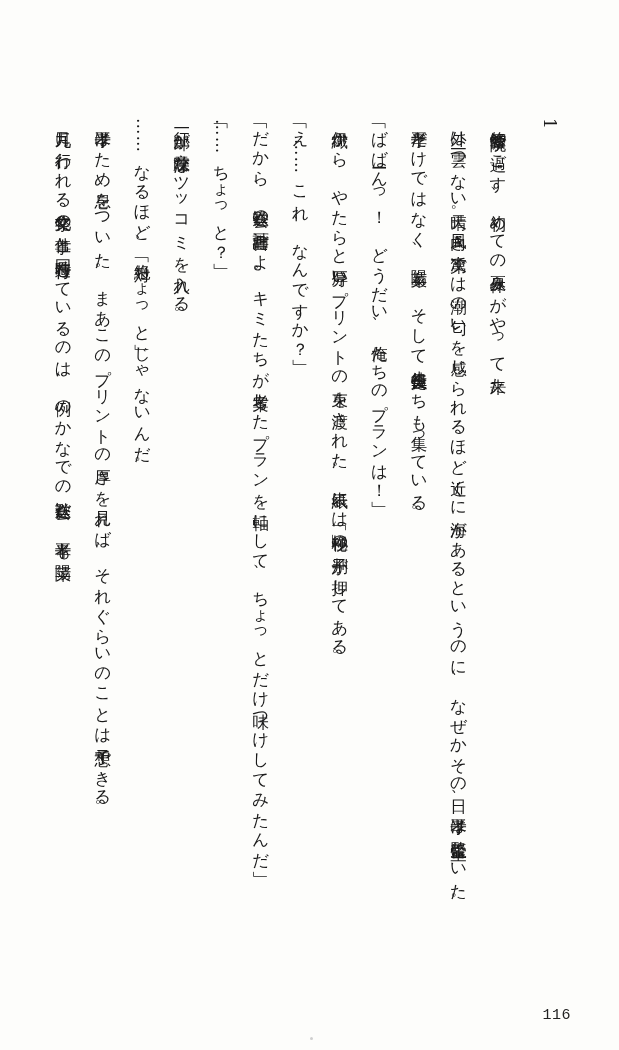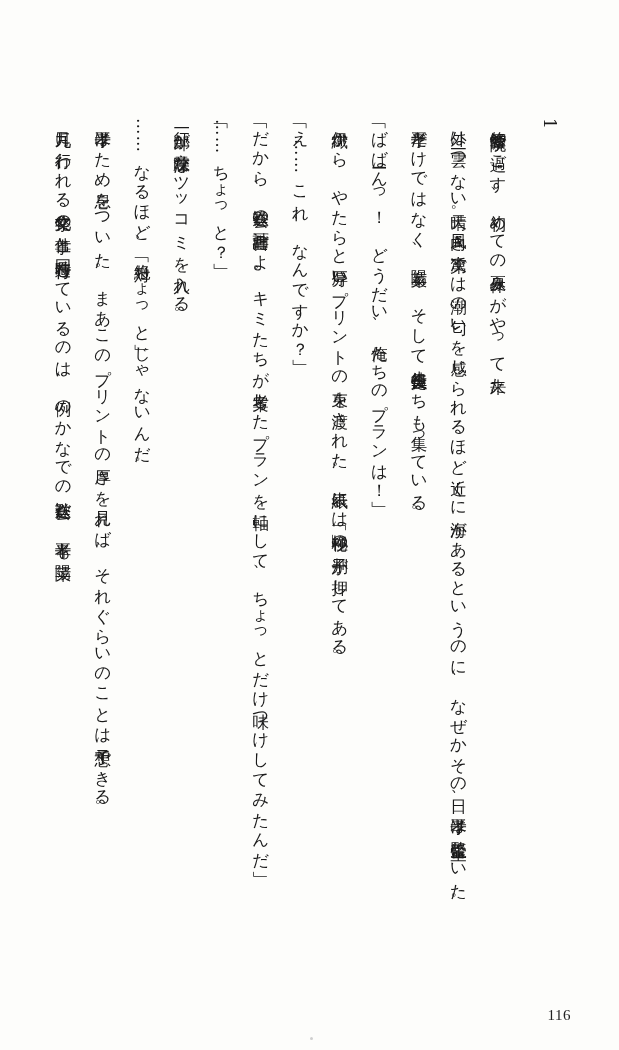--- a/index.html
+++ b/index.html
@@ -62,21 +62,21 @@
   .para.noindent {
     text-indent: 0;
   }
 
   .page-number {
     position: absolute;
     bottom: 26px;
     right: 48px;
     font-size: 15px;
     letter-spacing: 0.5px;
-    font-family: Liberation Serif, serif;
+    font-family: Liberation Mono, monospace;
     color: #222;
   }
 
   .spine-dot {
     position: absolute;
     bottom: 10px;
     left: 50%;
     width: 3px;
     height: 3px;
     background: #cfcfcf;

